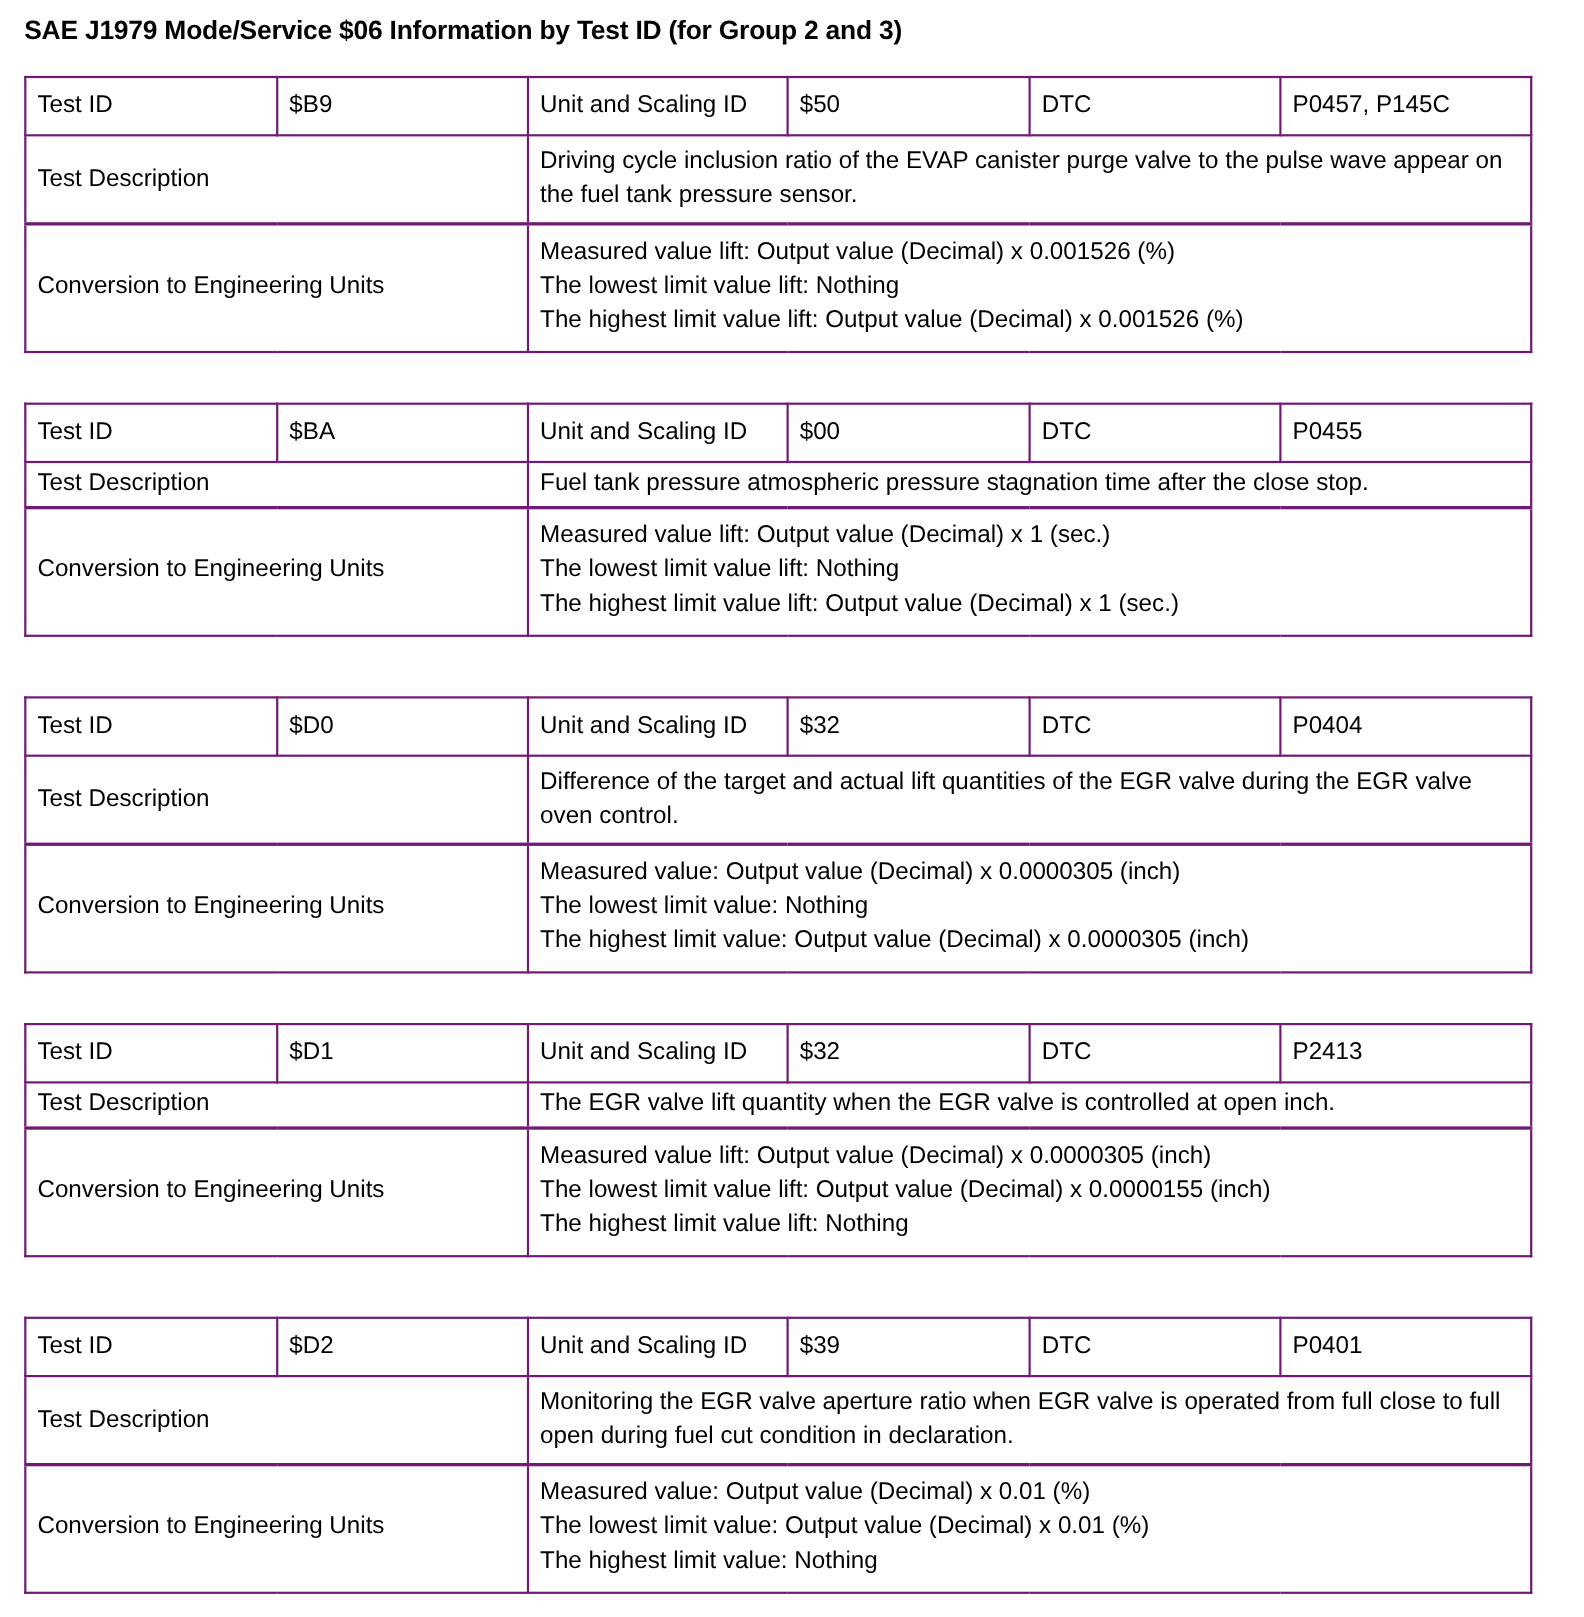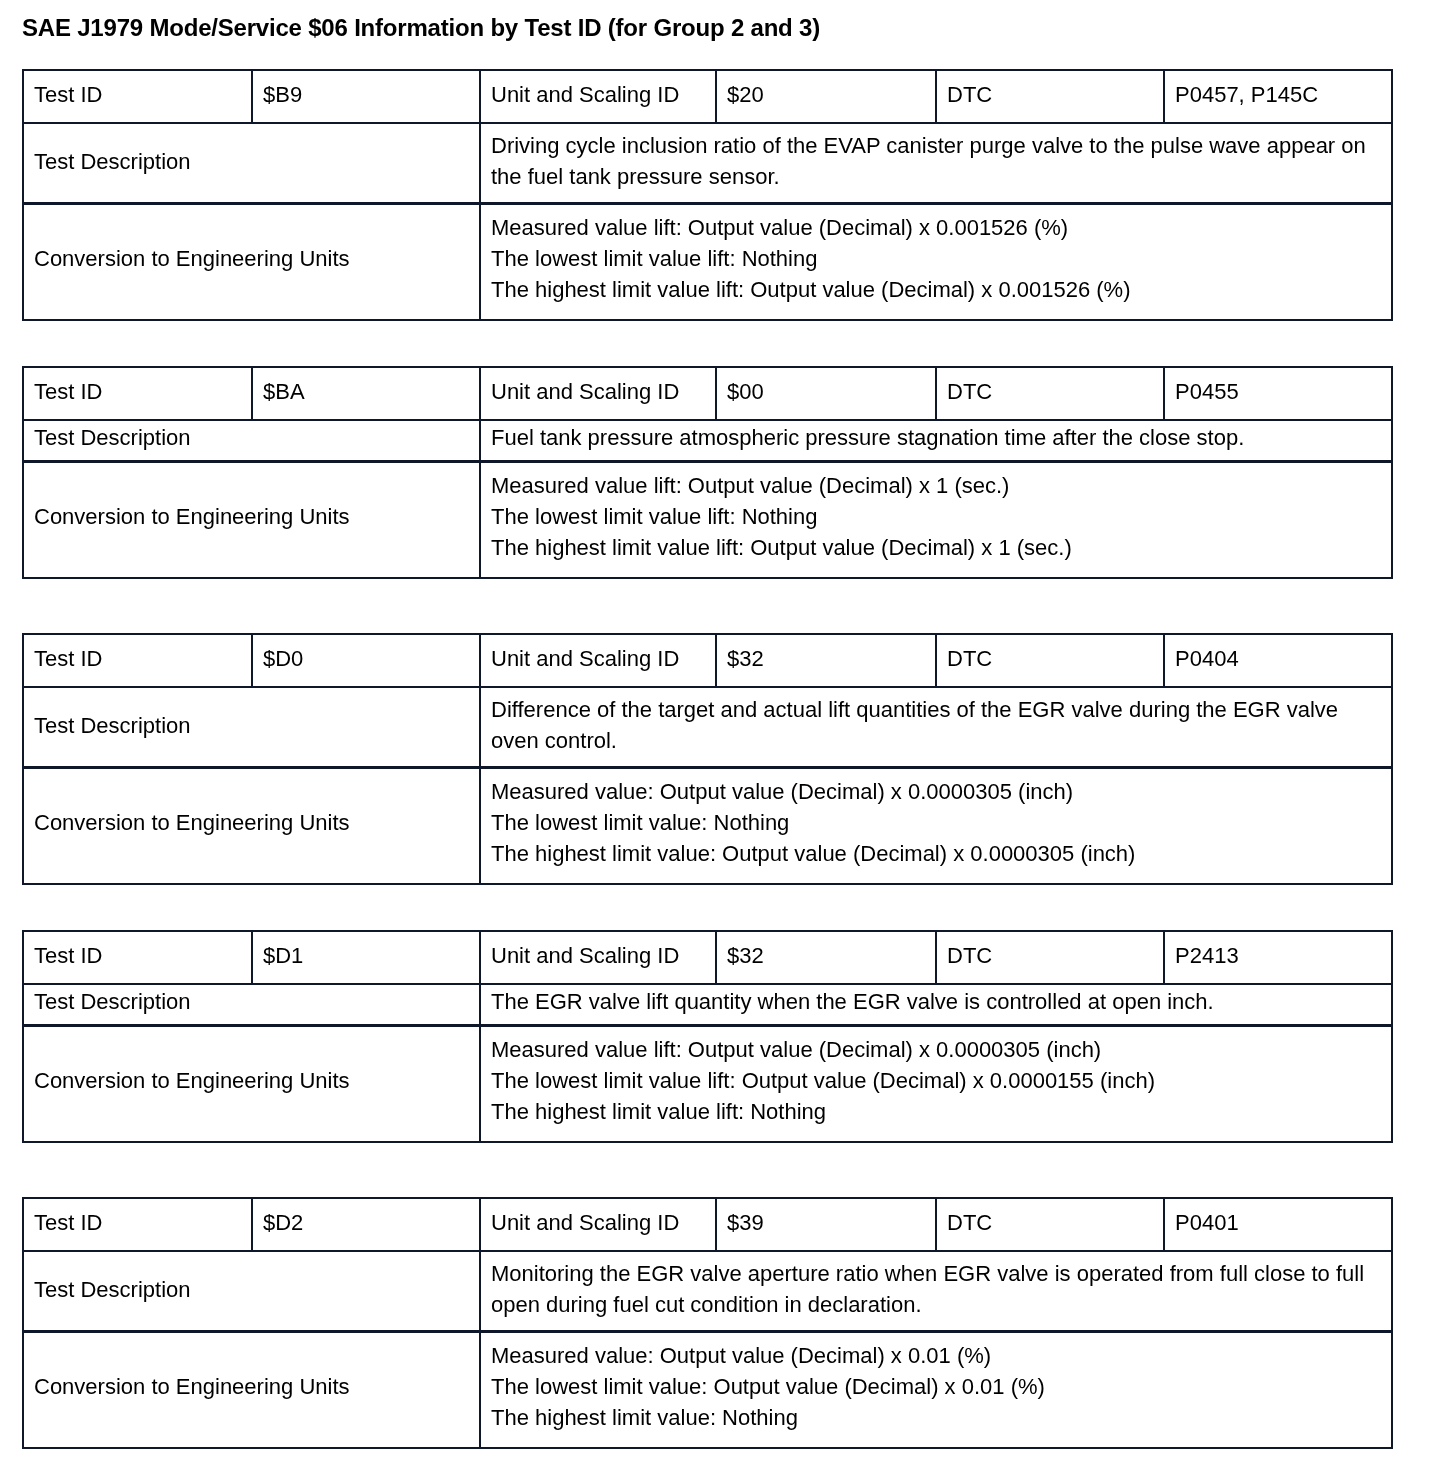--- a/index.html
+++ b/index.html
@@ -11,21 +11,21 @@
       position: absolute; left: 22px; top: 14px;
       font-size: 24px; font-weight: bold; letter-spacing: -0.2px;
       white-space: nowrap; margin: 0;
     }
     .info-table {
       position: absolute; left: 22px; width: 1369px;
       border-collapse: collapse; table-layout: fixed;
       font-size: 22px; line-height: 31px;
     }
     .info-table td {
-      border: 2px solid #0f172a; padding: 0 10px;
+      border: 2px solid #701a75; padding: 0 10px;
       vertical-align: middle; text-align: left;
     }
     .info-table tr.row-conv td { border-top-width: 3px; }
     .info-table { border: 2.5px solid #000; }
     .row-head td { height: 47px; padding-top: 0; padding-bottom: 4px; }
     .row-desc td { padding-top: 6px; padding-bottom: 10px; }
     .row-desc.single td { height: 33px; padding-top: 0; padding-bottom: 6px; }
     .row-conv td { height: 98px; padding-top: 4px; padding-bottom: 12px; }
     .conv-line { display: block; white-space: nowrap; }
     col.c1 { width: 229px; } col.c2 { width: 228px; } col.c3 { width: 236px; }
@@ -43,21 +43,21 @@
       <col class="c3">
       <col class="c4">
       <col class="c5">
       <col class="c6">
     </colgroup>
   <tbody>
       <tr class="row-head">
     <td>Test ID</td>
     <td>$B9</td>
     <td>Unit and Scaling ID</td>
-    <td>$20</td>
+    <td>$50</td>
     <td>DTC</td>
     <td>P0457, P145C</td>
   </tr>
   <tr class="row-desc">
     <td colspan="2">Test Description</td>
     <td colspan="4">Driving cycle inclusion ratio of the EVAP canister purge valve to the pulse wave appear on the fuel tank pressure sensor.</td>
   </tr>
   <tr class="row-conv">
     <td colspan="2">Conversion to Engineering Units</td>
     <td colspan="4">

